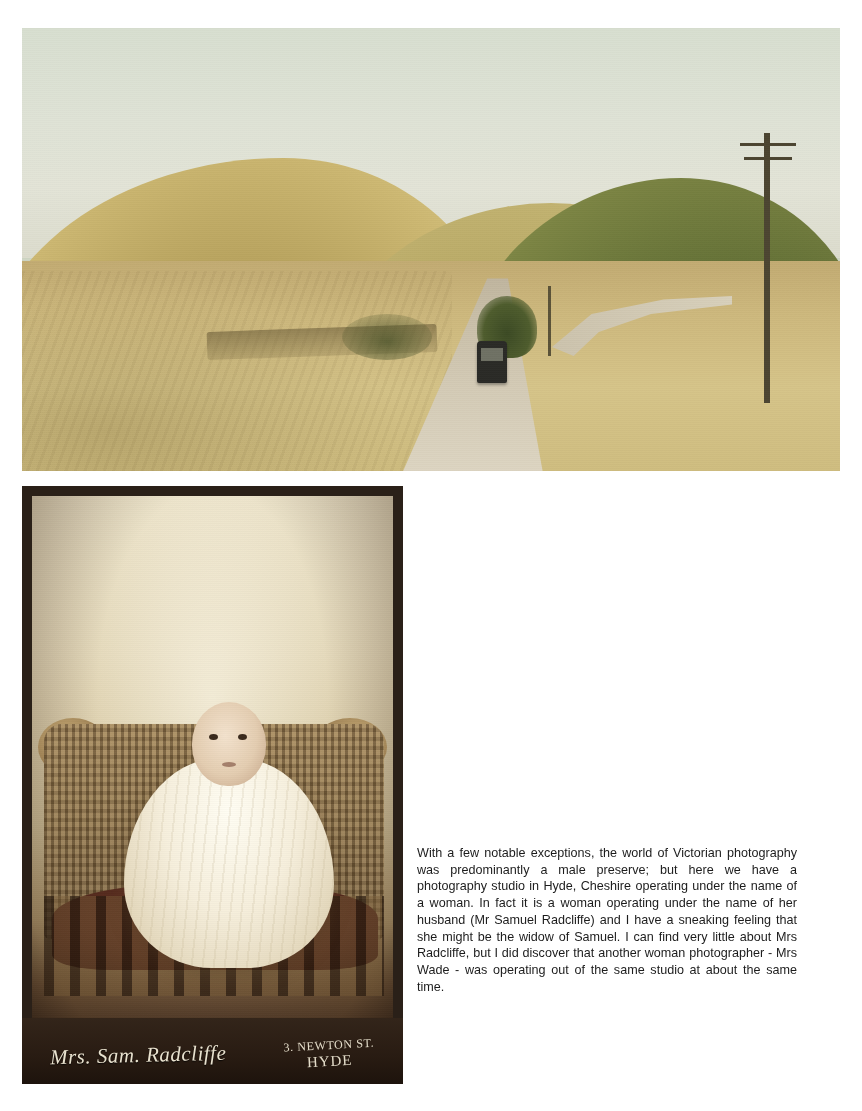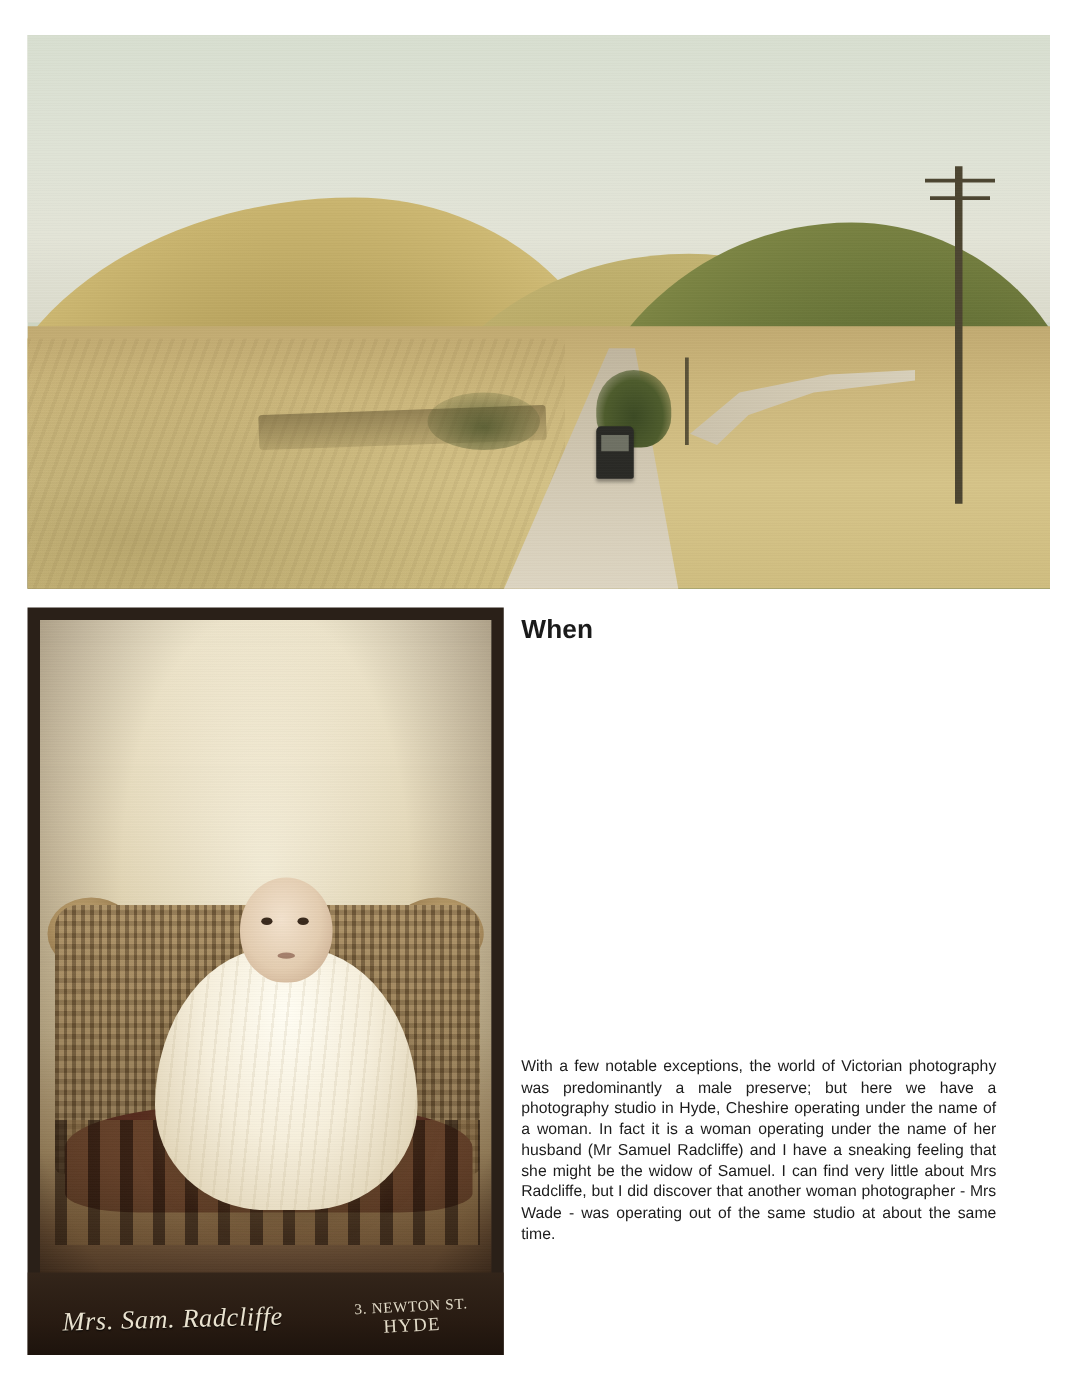--- a/index.html
+++ b/index.html
@@ -413,20 +413,19 @@
     <div class="cc-caption">
       <div class="cc-sign">Mrs. Sam. Radcliffe</div>
       <div class="cc-addr">
         <span>3. NEWTON ST.</span>
         <span class="city">HYDE</span>
       </div>
     </div>
   </div>
 
   <div class="text-col block-when">
-    <h2 class="article-title">When</h2>
   </div>
 
   <div class="text-col block-seek">
     <p class="article-body">With a few notable exceptions, the world of Victorian photography was predominantly a male preserve; but here we have a photography studio in Hyde, Cheshire operating under the name of a woman. In fact it is a woman operating under the name of her husband (Mr Samuel Radcliffe) and I have a sneaking feeling that she might be the widow of Samuel. I can find very little about Mrs Radcliffe, but I did discover that another woman photographer - Mrs Wade - was operating out of the same studio at about the same time.</p>
   </div>
 
 </div>
 
 </body></html>

